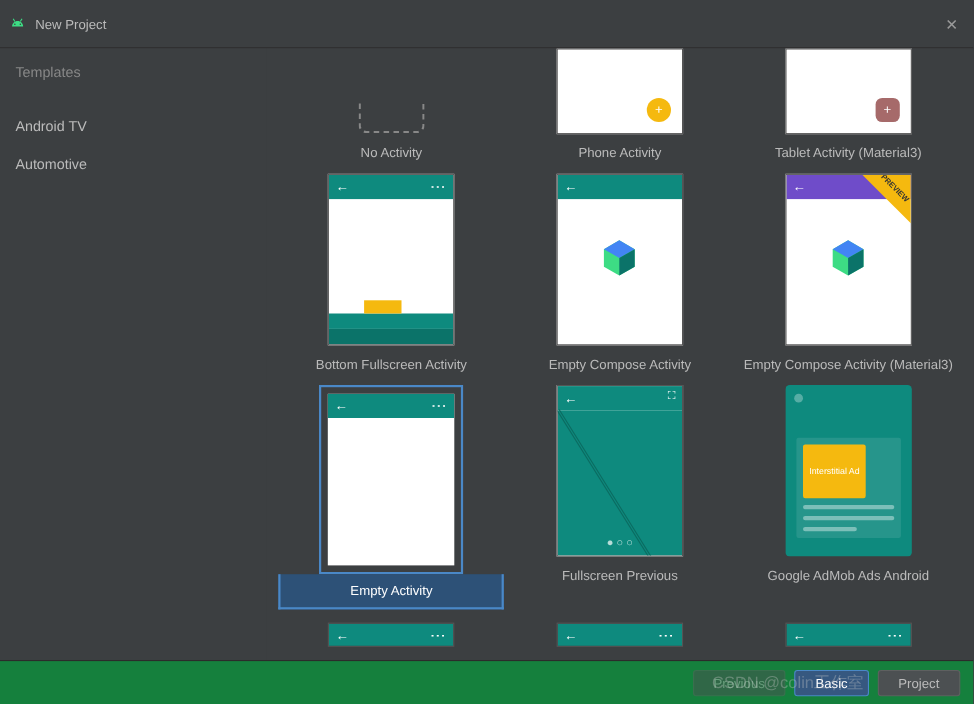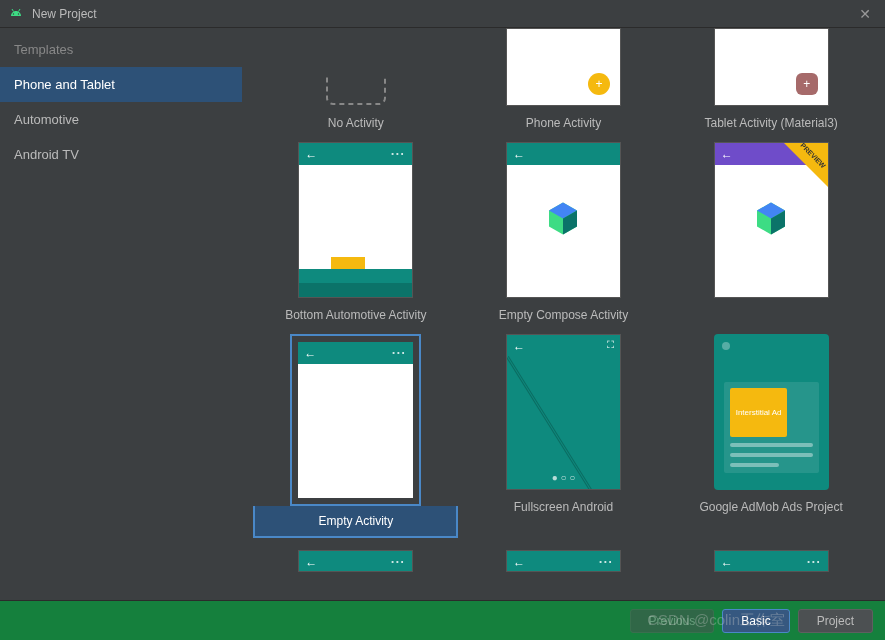--- a/index.html
+++ b/index.html
@@ -3,33 +3,33 @@
   <meta charset="utf-8">
   <style>
     * { margin: 0; padding: 0; box-sizing: border-box; }
     body {
       width: 885px; height: 640px;
       background: #3c3f41; color: #bbb;
       font-family: "Segoe UI", sans-serif; font-size: 13px;
       overflow: hidden; position: relative;
     }
     .titlebar {
-      height: 28px; background: #3c3f41;
+      height: 44px; background: #3c3f41;
       display: flex; align-items: center; padding: 0 8px;
       border-bottom: 1px solid #2b2b2b;
     }
     .logo {
       width: 16px; height: 16px; margin-right: 8px;
       display: flex; align-items: center; justify-content: center;
     }
     .title { color: #bbb; font-size: 12px; flex: 1; }
     .close { color: #999; cursor: pointer; font-size: 14px; padding: 0 6px; }
     .main { display: flex; height: 570px; }
     .sidebar { width: 242px; background: #3c3f41; padding-top: 0; }
-    .sidebar-header { color: #888; padding: 14px 14px 10px; font-size: 13px; }
+    .sidebar-header { color: #888; padding: 14px 14px 24px; font-size: 13px; }
     .sidebar-item {
       padding: 10px 14px; color: #bbb; cursor: pointer; font-size: 13px;
     }
     .sidebar-item.selected { background: #2d5177; color: #fff; }
     .content { flex: 1; background: #3c3f41; overflow: hidden; padding: 0 10px; }
     .grid {
       display: grid; grid-template-columns: repeat(3, 1fr);
       gap: 0; justify-items: center;
     }
     .cell { width: 205px; display: flex; flex-direction: column; align-items: center; margin-bottom: 12px; }
@@ -92,23 +92,22 @@
         <line x1="12" y1="3" x2="10.5" y2="5.5" stroke="#3ddc84" stroke-width="1"></line>
       </svg>
   </span>
   <span class="title">New Project</span>
   <span class="close">✕</span>
 </div>
 
 <div class="main">
   <div class="sidebar">
     <div class="sidebar-header">Templates</div>
-    <div class="sidebar-item selected"><span>Phone and Tablet</span></div>
+    <div class="sidebar-item"><span>Android TV</span></div>
     <div class="sidebar-item"><span>Automotive</span></div>
-    <div class="sidebar-item"><span>Android TV</span></div>
   </div>
 
   <div class="content">
     <div class="grid">
 
       <div class="cell row0">
         <div class="thumb" style="background:transparent;border:none;position:relative;">
           <svg width="60" height="30" style="position:absolute;bottom:0;left:50%;transform:translateX(-50%)">
               <rect x="1" y="-20" width="58" height="48" rx="6" fill="none" stroke="#888" stroke-width="2" stroke-dasharray="5 4"></rect>
             </svg>
@@ -130,21 +129,21 @@
 
       <div class="cell">
         <div class="thumb">
           <div class="thumb-top">
               <span class="arrow-back">←</span>
               <span class="dots">⋮</span>
             </div>
           <div class="bottom-nav"></div>
           <div class="bottom-bar2"></div>
         </div>
-        <div class="caption">Bottom Automotive Activity</div>
+        <div class="caption">Bottom Fullscreen Activity</div>
       </div>
       <div class="cell">
         <div class="thumb">
           <div class="thumb-top">
               <span class="arrow-back">←</span>
             </div>
           <div class="compose-icon">
             <svg class="compose-hex" viewBox="0 0 40 40">
                 <polygon points="20,4 34,12 34,28 20,36 6,28 6,12" fill="#3ddc84"></polygon>
                 <polygon points="20,4 34,12 20,20 6,12" fill="#4285f4"></polygon>
@@ -162,20 +161,21 @@
           <div class="preview-ribbon"></div>
           <div class="preview-text">PREVIEW</div>
           <div class="compose-icon">
             <svg class="compose-hex" viewBox="0 0 40 40">
                 <polygon points="20,4 34,12 34,28 20,36 6,28 6,12" fill="#3ddc84"></polygon>
                 <polygon points="20,4 34,12 20,20 6,12" fill="#4285f4"></polygon>
                 <polygon points="20,20 34,12 34,28 20,36" fill="#0b7369"></polygon>
               </svg>
           </div>
         </div>
+        <div class="caption">Empty Compose Activity (Material3)</div>
       </div>
 
       <div class="cell selected">
         <div class="sel-wrap">
           <div class="thumb">
             <div class="thumb-top">
                 <span class="arrow-back">←</span>
                 <span class="dots">⋮</span>
               </div>
           </div>
@@ -186,33 +186,33 @@
         <div class="thumb">
           <div class="thumb-top">
               <span class="arrow-back">←</span>
               <span class="fs-icon">⛶</span>
             </div>
           <div class="fullscreen-body">
             <div class="diag"></div>
             <div class="fs-dots">● ○ ○</div>
           </div>
         </div>
-        <div class="caption">Fullscreen Android</div>
+        <div class="caption">Fullscreen Previous</div>
       </div>
       <div class="cell">
         <div class="thumb" style="background:transparent;border:none">
           <div class="admob-body">
             <div style="width:8px;height:8px;border-radius:50%;background:rgba(255,255,255,.3);margin:8px"></div>
             <div class="admob-card">
               <span class="admob-btn">Interstitial Ad</span>
               <div class="admob-line"></div><div class="admob-line"></div><div class="admob-line short"></div>
             </div>
           </div>
         </div>
-        <div class="caption">Google AdMob Ads Project</div>
+        <div class="caption">Google AdMob Ads Android</div>
       </div>
 
       <div class="cell">
         <div class="thumb" style="height:22px">
           <div class="thumb-top">
               <span class="arrow-back">←</span>
               <span class="dots">⋮</span>
             </div>
         </div>
       </div>

